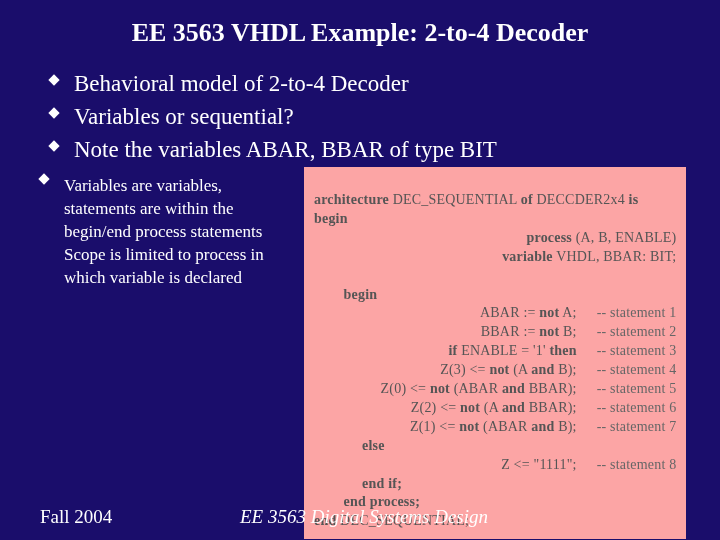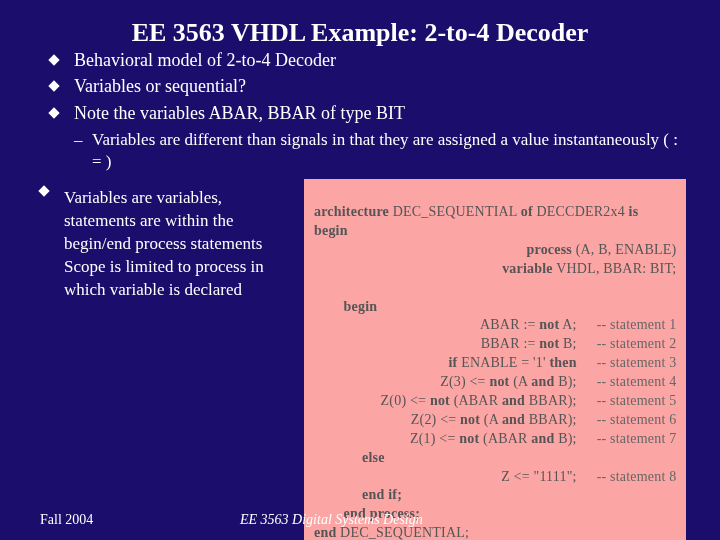--- a/index.html
+++ b/index.html
@@ -13,29 +13,30 @@
     position: relative;
   }
   .slide {
     padding: 18px 40px 0 40px;
   }
   .title {
     text-align: center;
     font-weight: bold;
     font-size: 26px;
     color: #fff;
+    margin-bottom: 20px;
   }
   .bullets {
     list-style: none;
     padding-left: 10px;
   }
   .bullets > li {
     position: relative;
     padding-left: 24px;
-    font-size: 18px;
+    font-size: 23px;
     line-height: 1.35;
     margin-bottom: 2px;
   }
   .bullets > li .diamond {
     position: absolute;
     left: 0;
     top: 8px;
     width: 8px;
     height: 8px;
     background: #fff;
@@ -103,41 +104,38 @@
   }
   .codeimg .kw { font-weight: bold; }
   .codeimg .row { display: flex; justify-content: flex-end; }
   .codeimg .cmt { color: #666; padding-left: 20px; }
   .footer {
     position: absolute;
     bottom: 12px;
     left: 40px;
     right: 40px;
     display: flex;
-    font-size: 14px;
+    font-size: 19px;
     color: #fff;
   }
   .footer .f1 { flex: 0 0 200px; }
   .footer .f2 { flex: 1; text-align: left; font-style: italic; }
 </style>
 </head>
 <body>
 
 <div class="slide">
   <div class="title">EE 3563 VHDL Example: 2-to-4 Decoder</div>
 
   <ul class="bullets">
     <li><span class="diamond"></span><span>Behavioral model of 2-to-4 Decoder</span></li>
     <li><span class="diamond"></span><span>Variables or sequential?</span></li>
     <li><span class="diamond"></span><span>Note the variables ABAR, BBAR of type BIT</span></li>
   </ul>
 
-  <ul class="subbullet">
-    <li><span>Variables are different than signals in that they are assigned a value instantaneously ( : = )</span></li>
-  </ul>
 
   <div class="row2">
     <div class="leftcol">
       <div class="main">
         <span class="diamond"></span>
       </div>
       <div class="sub">Variables are variables, statements are within the begin/end process statements  Scope is limited to process in which variable is declared</div>
     </div>
 
     <div class="codeimg"><span class="kw">architecture</span><span> DEC_SEQUENTIAL </span><span class="kw">of</span><span> DECCDER2x4 </span><span class="kw">is</span>

